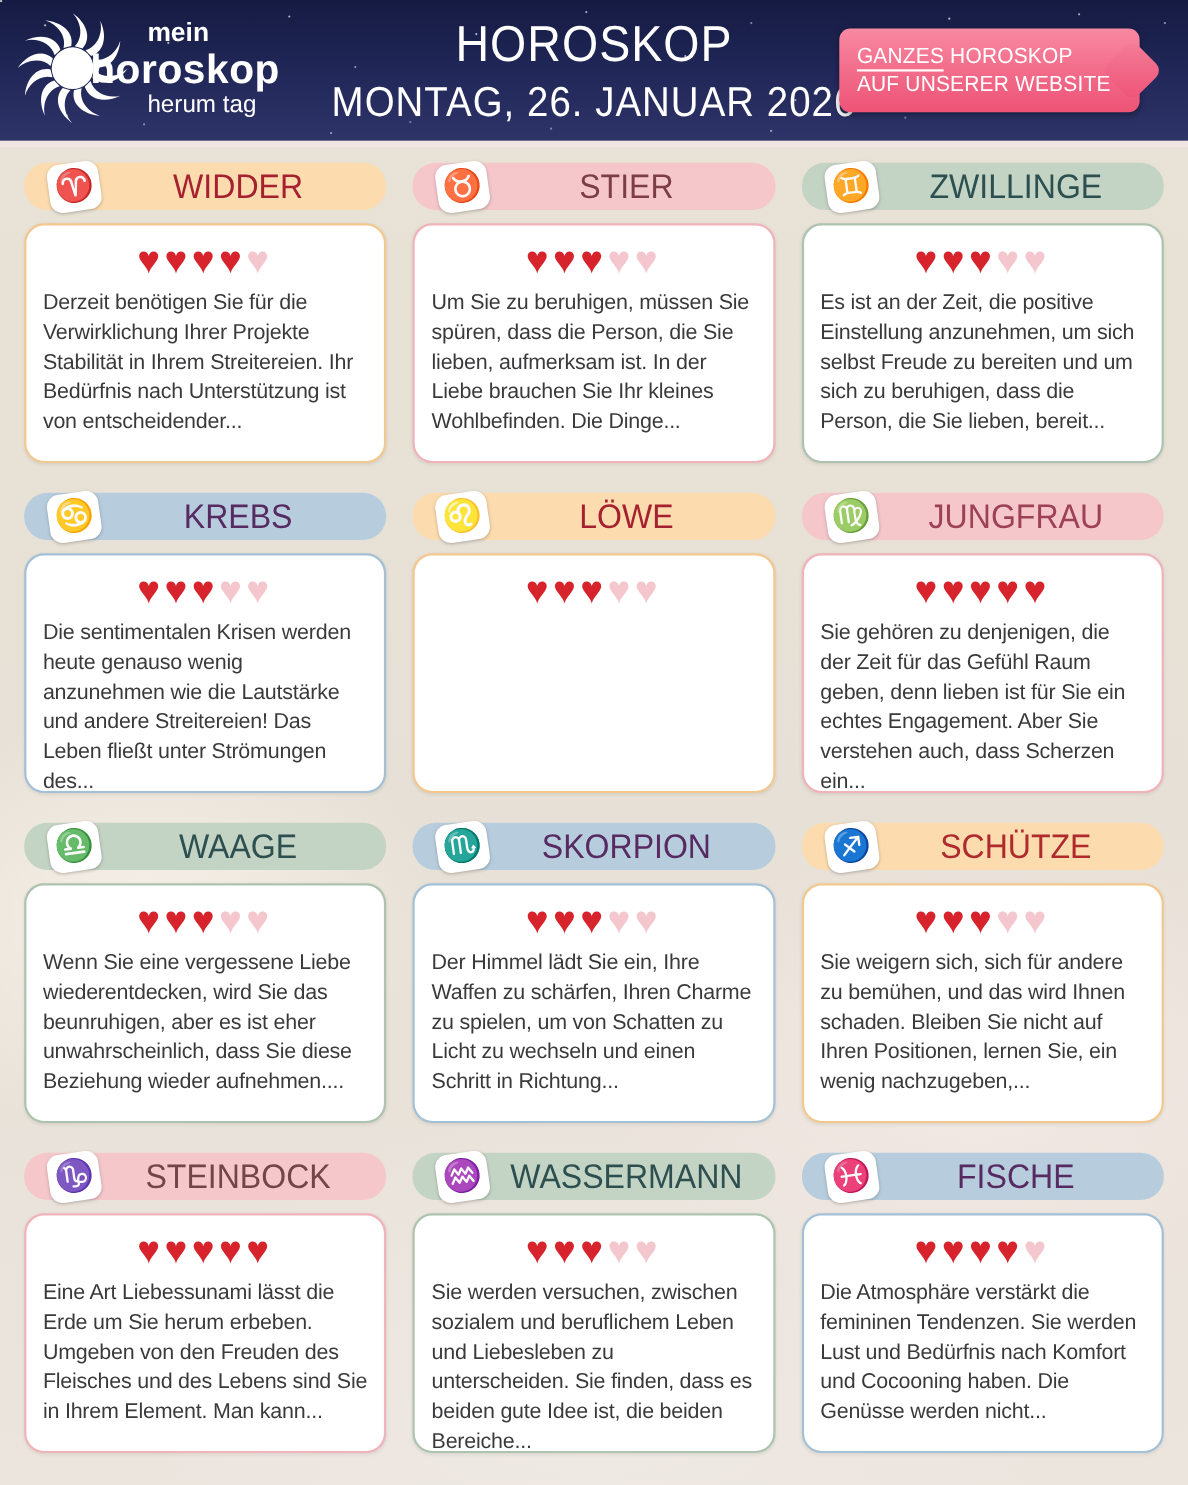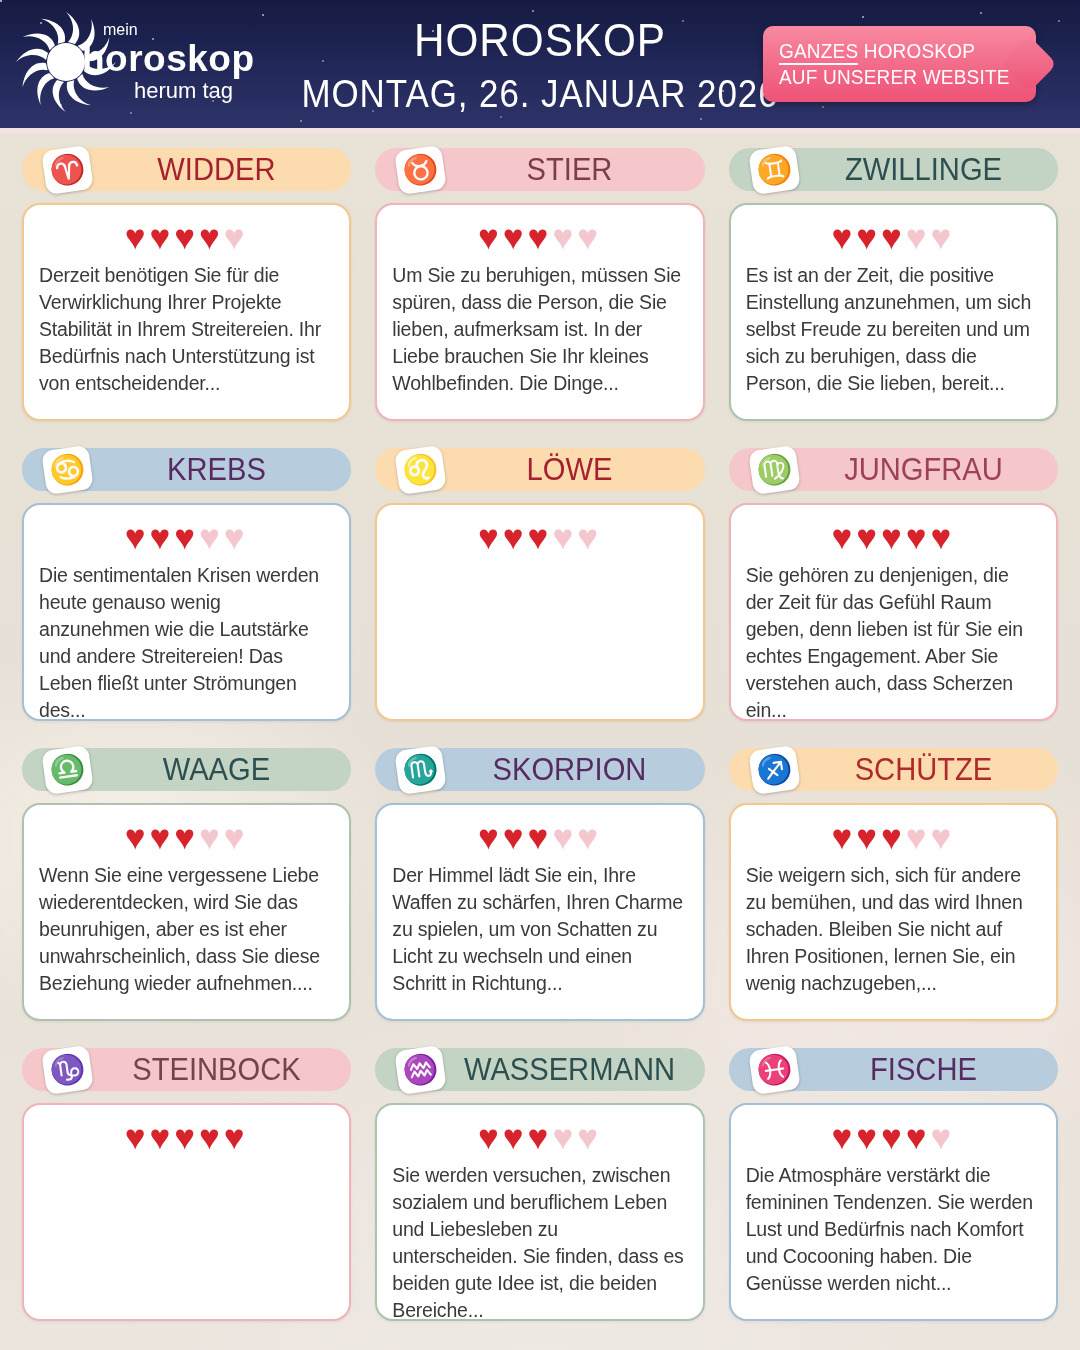--- a/index.html
+++ b/index.html
@@ -26,21 +26,21 @@
       532px 10px 0 0 #ffffffbb, 572px 96px 0 0 #ffffff99, 622px 50px 0 0 #ffffffcc,
       682px 20px 0 0 #ffffff88, 722px 90px 0 0 #ffffffbb, 772px 40px 0 0 #ffffff99,
       822px 106px 0 0 #ffffff77, 862px 16px 0 0 #ffffffcc, 902px 64px 0 0 #ffffff99,
       952px 34px 0 0 #ffffffbb, 992px 96px 0 0 #ffffff88, 1032px 56px 0 0 #ffffffcc,
       1058px 20px 0 0 #ffffff99, 130px 112px 0 0 #ffffff88, 300px 120px 0 0 #ffffff99,
       500px 116px 0 0 #ffffff77, 700px 118px 0 0 #ffffff99, 60px 104px 0 0 #ffffff88,
       980px 12px 0 0 #ffffffbb;}
   .logo{position:absolute;left:14px;top:6px;display:flex;align-items:center;color:#fff;}
   .logo svg{width:104px;height:112px;flex:0 0 auto;}
   .logo-text{margin-left:-36px;line-height:1;}
-  .logo-mein{font-size:16px;margin-left:21px;margin-bottom:2px;}
+  .logo-mein{font-size:24px;margin-left:52px;margin-bottom:2px;font-weight:bold;}
   .logo-horoskop{font-size:37px;font-weight:700;letter-spacing:.5px;}
   .logo-jedentag{font-size:22px;margin-left:52px;margin-top:3px;}
   .title-block{
     position:absolute;left:50%;top:50%;transform:translate(-50%,-50%);
     text-align:center;color:#fff;white-space:nowrap;
   }
   .page-title{font-size:46px;letter-spacing:1px;font-weight:400;transform:scaleX(.92);}
   .page-date{font-size:38px;letter-spacing:1px;font-weight:400;margin-top:6px;transform:scaleX(.92);}
   .cta{
     position:absolute;right:44px;top:50%;transform:translateY(-50%);
@@ -252,20 +252,21 @@
 
   <div class="card" style="--hdr: #f5c7cb; --ttl: #744449; --brd: #f0b3ba; --icn: #6e3a44;">
     <div class="pill">
       <span class="sticker">
           <span class="glyph">♑</span>
         </span>
       <span class="sign-name">STEINBOCK</span>
     </div>
     <div class="card-body">
       <div class="hearts"><span class="heart" style="color: rgb(215, 35, 43);">♥</span><span class="heart" style="color: rgb(215, 35, 43);">♥</span><span class="heart" style="color: rgb(215, 35, 43);">♥</span><span class="heart" style="color: rgb(215, 35, 43);">♥</span><span class="heart" style="color: rgb(215, 35, 43);">♥</span></div>
+      <div class="horoscope-text">Eine Art Liebessunami lässt die Erde um Sie herum erbeben. Umgeben von den Freuden des Fleisches und des Lebens sind Sie in Ihrem Element. Man kann...</div>
     </div>
   </div>
 
   <div class="card" style="--hdr: #c3d3c4; --ttl: #2d4f50; --brd: #adc3af; --icn: #5e948e;">
     <div class="pill">
       <span class="sticker">
           <span class="glyph">♒</span>
         </span>
       <span class="sign-name">WASSERMANN</span>
     </div>

